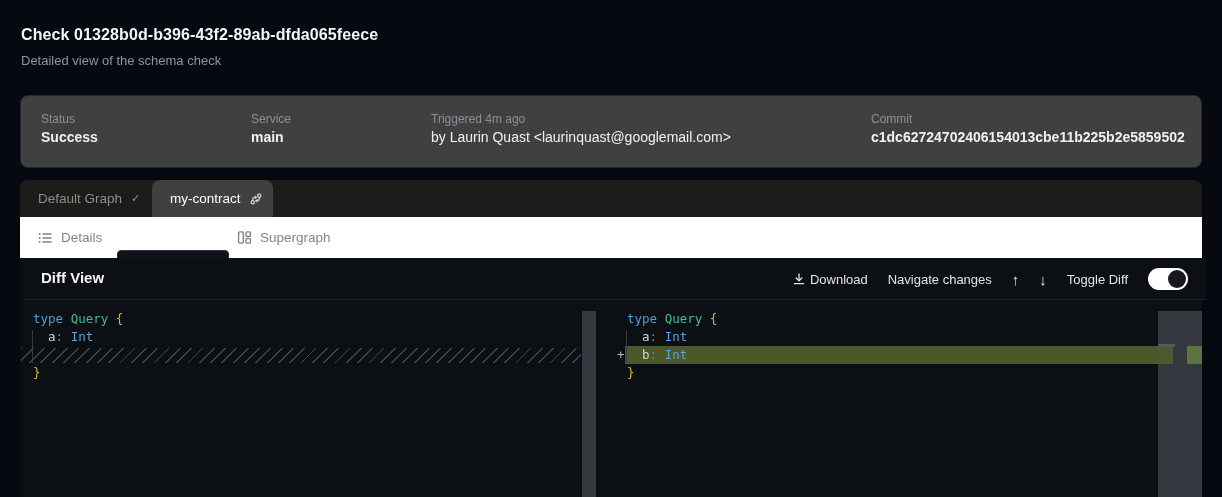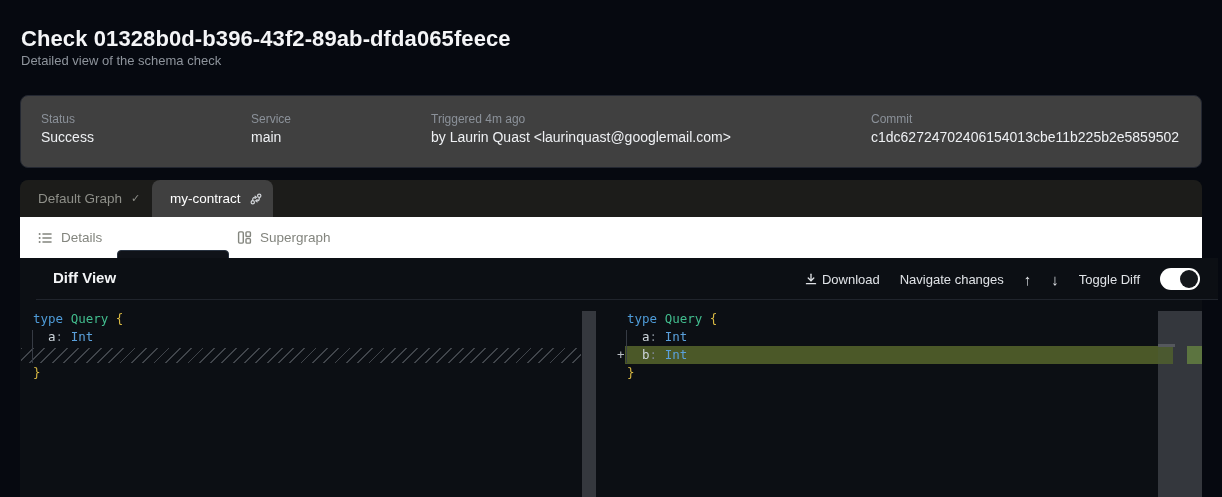--- a/index.html
+++ b/index.html
@@ -1,31 +1,31 @@
 <!DOCTYPE html>
 <html><head>
 <meta charset="utf-8">
 <style>
   * { margin:0; padding:0; box-sizing:border-box; }
   html,body { width:1222px; height:497px; background:#060910; overflow:hidden;
     font-family:"Liberation Sans", sans-serif; }
   #app { position:relative; width:1222px; height:497px; background:#060910; }
 
   
-  .page-title { position:absolute; left:21px; top:26px; font-size:22px; font-weight:700;
+  .page-title { position:absolute; left:21px; top:26px; font-size:16px; font-weight:700;
     color:#f4f5f7; letter-spacing:.1px; }
   .page-subtitle { position:absolute; left:21px; top:53px; font-size:13px; color:#8e949c; }
 
   
   .summary-card { position:absolute; left:20px; top:95px; width:1182px; height:73px;
     background:#404040; border:1px solid #232731; border-radius:8px; }
   .summary-col { position:absolute; top:0; height:100%; }
   .summary-label { position:absolute; top:16px; font-size:12px; color:#8b9199; white-space:nowrap; }
   .summary-value { position:absolute; top:33px; font-size:14px; color:#eef0f3; white-space:nowrap; }
-  .fw6 { font-weight:400; }
+  .fw6 { font-weight:700; }
   .col-status { left:20px; } .col-service { left:230px; } .col-triggered { left:410px; } .col-commit { left:850px; }
 
   
   .main-card { position:absolute; left:20px; top:180px; width:1182px; height:317px;
     background:#0c0f14; border-radius:8px 8px 0 0; }
 
   
   .graph-tabstrip { position:absolute; left:0; top:0; width:1182px; height:37px;
     background:#1c1c1a; border-radius:8px 8px 0 0; }
   .graph-tab { position:absolute; top:0; height:37px; display:flex; align-items:center; cursor:pointer; }
@@ -40,21 +40,21 @@
   .view-tab { position:absolute; display:flex; align-items:center; gap:8px; height:41px;
     font-size:13.5px; color:#83857e; cursor:pointer; }
   .view-tab.t-details { left:17px; }
   .view-tab.t-supergraph { left:217px; }
   .view-tab-btn { position:absolute; left:97px; top:5px; width:112px; height:32px;
     display:flex; align-items:center; justify-content:center; gap:8px;
     background:#101319; border:1px solid #2a3442; border-radius:4px;
     color:#f2f3f5; font-size:13.5px; font-weight:500; cursor:pointer;margin-top:28px; }
 
   
-  .diff-toolbar { position:absolute; left:16px; top:78px; width:1182px; height:42px;
+  .diff-toolbar { position:absolute; left:4px; top:78px; width:1182px; height:42px;
     background:#0c0f14; border-bottom:1px solid #20242c; }
   .diff-title { position:absolute; left:17px; top:11px; font-size:15px; font-weight:700; color:#f3f4f6; }
   .toolbar-right { position:absolute; right:18px; top:0; height:42px; display:flex;
     align-items:center; gap:20px; }
   .toolbar-item { display:flex; align-items:center; gap:4px; color:#e0e3e7; font-size:13px;
     cursor:pointer; white-space:nowrap; }
   .arrow-btn { color:#e0e3e7; font-size:15px; cursor:pointer; line-height:1; }
   .toggle { position:relative; width:40px; height:22px; background:#ffffff; border-radius:11px; cursor:pointer; }
   .toggle .knob { position:absolute; left:20px; top:2px; width:18px; height:18px;
     border-radius:50%; background:#15181c; }

